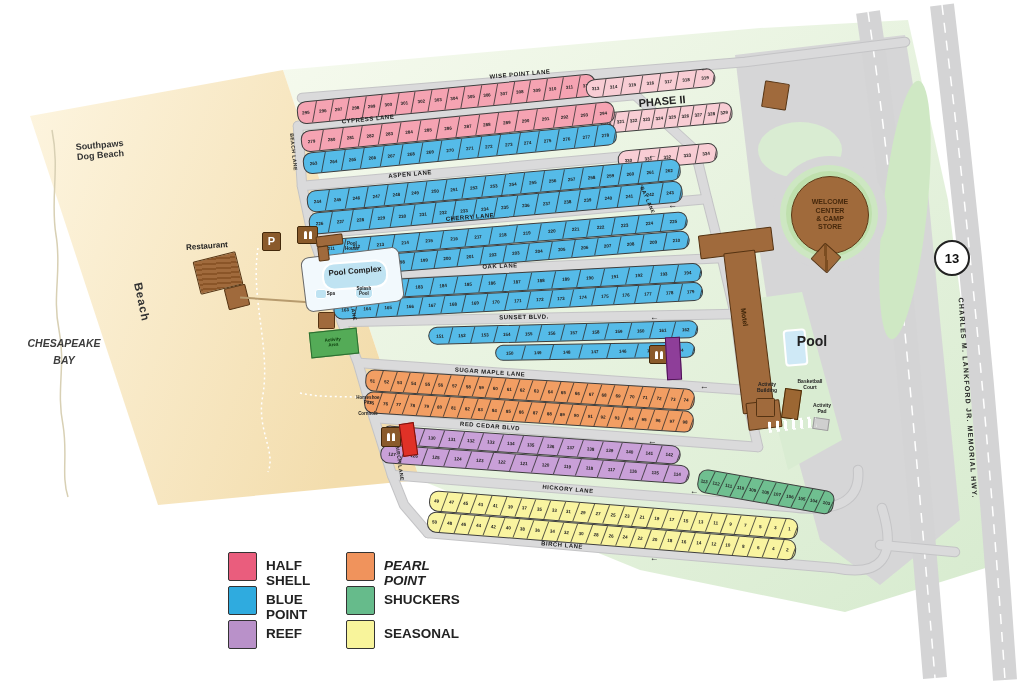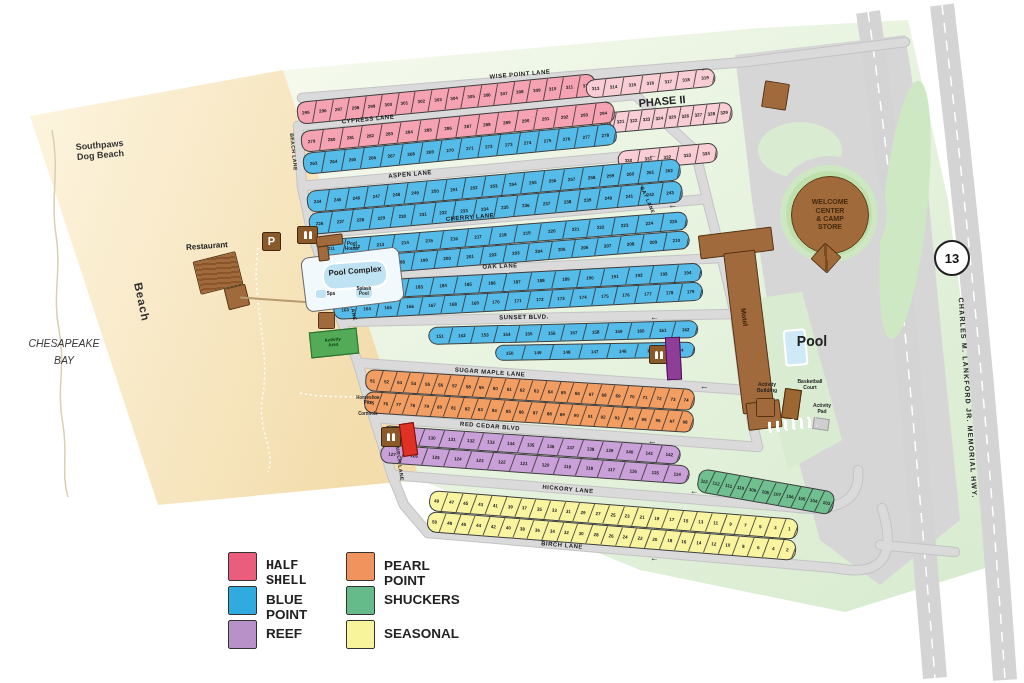--- a/index.html
+++ b/index.html
@@ -1150,21 +1150,21 @@
   <div class="arrow" style="left:668px;top:200px;transform:rotate(-4deg);">←</div>
   <div class="arrow" style="left:650px;top:312px;transform:rotate(-1deg);">←</div>
   <div class="arrow" style="left:700px;top:381px;transform:rotate(4deg);">←</div>
   <div class="arrow" style="left:648px;top:436px;transform:rotate(4deg);">←</div>
   <div class="arrow" style="left:690px;top:486px;transform:rotate(5deg);">←</div>
   <div class="arrow" style="left:650px;top:553px;transform:rotate(5deg);">←</div>
 
   <div class="lbl pre big-lbl" style="left:100px;top:150px;transform:translate(-50%,-50%) rotate(-5deg);">Southpaws
 Dog Beach</div>
   <div class="lbl" style="left:142px;top:302px;font-size:11.5px;letter-spacing:1px;color:#333;transform:translate(-50%,-50%) rotate(78deg);">Beach</div>
-  <div class="lbl pre" style="left:64px;top:352px;font-size:10.5px;font-style:italic;font-weight:400;color:#3c3c3c;line-height:1.6;transform:translate(-50%,-50%);">CHESAPEAKE
+  <div class="lbl pre" style="left:64px;top:352px;font-size:10.5px;font-style:italic;font-weight:700;color:#3c3c3c;line-height:1.6;transform:translate(-50%,-50%);">CHESAPEAKE
 BAY</div>
   <div class="lbl" style="left:662px;top:101px;font-size:11px;transform:translate(-50%,-50%) rotate(-5deg);color:#222;">PHASE II</div>
 
   <div class="bld" style="left:196px;top:256px;width:44px;height:34px;transform:rotate(-14deg);background:repeating-linear-gradient(10deg,#a06a3c 0 3px,#8a5528 3px 5px);"></div>
   <div class="bld" style="left:226px;top:286px;width:22px;height:22px;transform:rotate(-14deg);"></div>
   <div class="abs" style="left:240px;top:299px;width:72px;height:2px;background:#b79b6e;transform:rotate(4deg);"></div>
   <div class="lbl" style="left:207px;top:246px;font-size:8px;transform:translate(-50%,-50%) rotate(-4deg);">Restaurant</div>
 
   <div class="abs" style="left:262px;top:232px;width:17px;height:17px;background:#8a5a2b;border:1.5px solid #43290b;border-radius:2px;color:#fff;font-weight:bold;font-size:11px;text-align:center;line-height:16px;">P</div>
   <div class="wc" style="left:297px;top:226px;width:19px;height:16px;">
@@ -1232,33 +1232,33 @@
 Court</div>
   <div class="abs" style="left:813px;top:418px;width:14px;height:10px;background:#cfcfcf;border:1px solid #9a9a9a;transform:rotate(8deg);"></div>
   <div class="lbl pre" style="left:822px;top:408px;font-size:5px;transform:translate(-50%,-50%);">Activity
 Pad</div>
   <div class="abs" style="left:768px;top:419px;width:48px;height:11px;transform:rotate(-7deg);background:repeating-linear-gradient(90deg,#ffffff 0 3px,rgba(0,0,0,0) 3px 8px);"></div>
 
   <div class="abs" style="left:934px;top:240px;width:32px;height:32px;background:#fff;border:2px solid #222;border-radius:50%;display:flex;align-items:center;justify-content:center;font-weight:bold;font-size:13px;color:#111;font-family:'Liberation Sans',sans-serif;">13</div>
   <div class="lbl" style="left:968px;top:398px;font-size:7px;letter-spacing:1.2px;transform:translate(-50%,-50%) rotate(86deg);">CHARLES M. LANKFORD JR. MEMORIAL HWY.</div>
 
   <div class="abs" style="left:228px;top:552px;width:280px;height:110px;" id="legend">
-      <div class="legend-item" style="left: 0px; top: 0px; width: 96px; height: 30px; font-family: Liberation Mono, monospace;">
+      <div class="legend-item" style="left: 0px; top: 0px; width: 96px; height: 30px;">
         <div class="legend-sw" style="background: rgb(234, 93, 125);"></div>
         <div class="legend-tx">HALF SHELL</div>
       </div>
       <div class="legend-item" style="left: 0px; top: 68px; width: 118px; height: 30px;">
         <div class="legend-sw" style="background: rgb(185, 145, 201);"></div>
         <div class="legend-tx">REEF</div>
       </div>
       <div class="legend-item" style="left: 0px; top: 34px; width: 118px; height: 30px;">
         <div class="legend-sw" style="background: rgb(47, 171, 223);"></div>
         <div class="legend-tx">BLUE POINT</div>
       </div>
-      <div class="legend-item" style="left: 118px; top: 0px; width: 118px; height: 30px;">
+      <div class="legend-item" style="left: 118px; top: 0px; width: 118px; height: 30px; font-style: italic;">
         <div class="legend-sw" style="background: rgb(240, 147, 92);"></div>
         <div class="legend-tx">PEARL POINT</div>
       </div>
       <div class="legend-item" style="left: 118px; top: 68px; width: 118px; height: 30px;">
         <div class="legend-sw" style="background: rgb(248, 244, 155);"></div>
         <div class="legend-tx">SEASONAL</div>
       </div>
       <div class="legend-item" style="left: 118px; top: 34px; width: 118px; height: 30px;">
         <div class="legend-sw" style="background: rgb(102, 187, 139);"></div>
         <div class="legend-tx">SHUCKERS</div>

